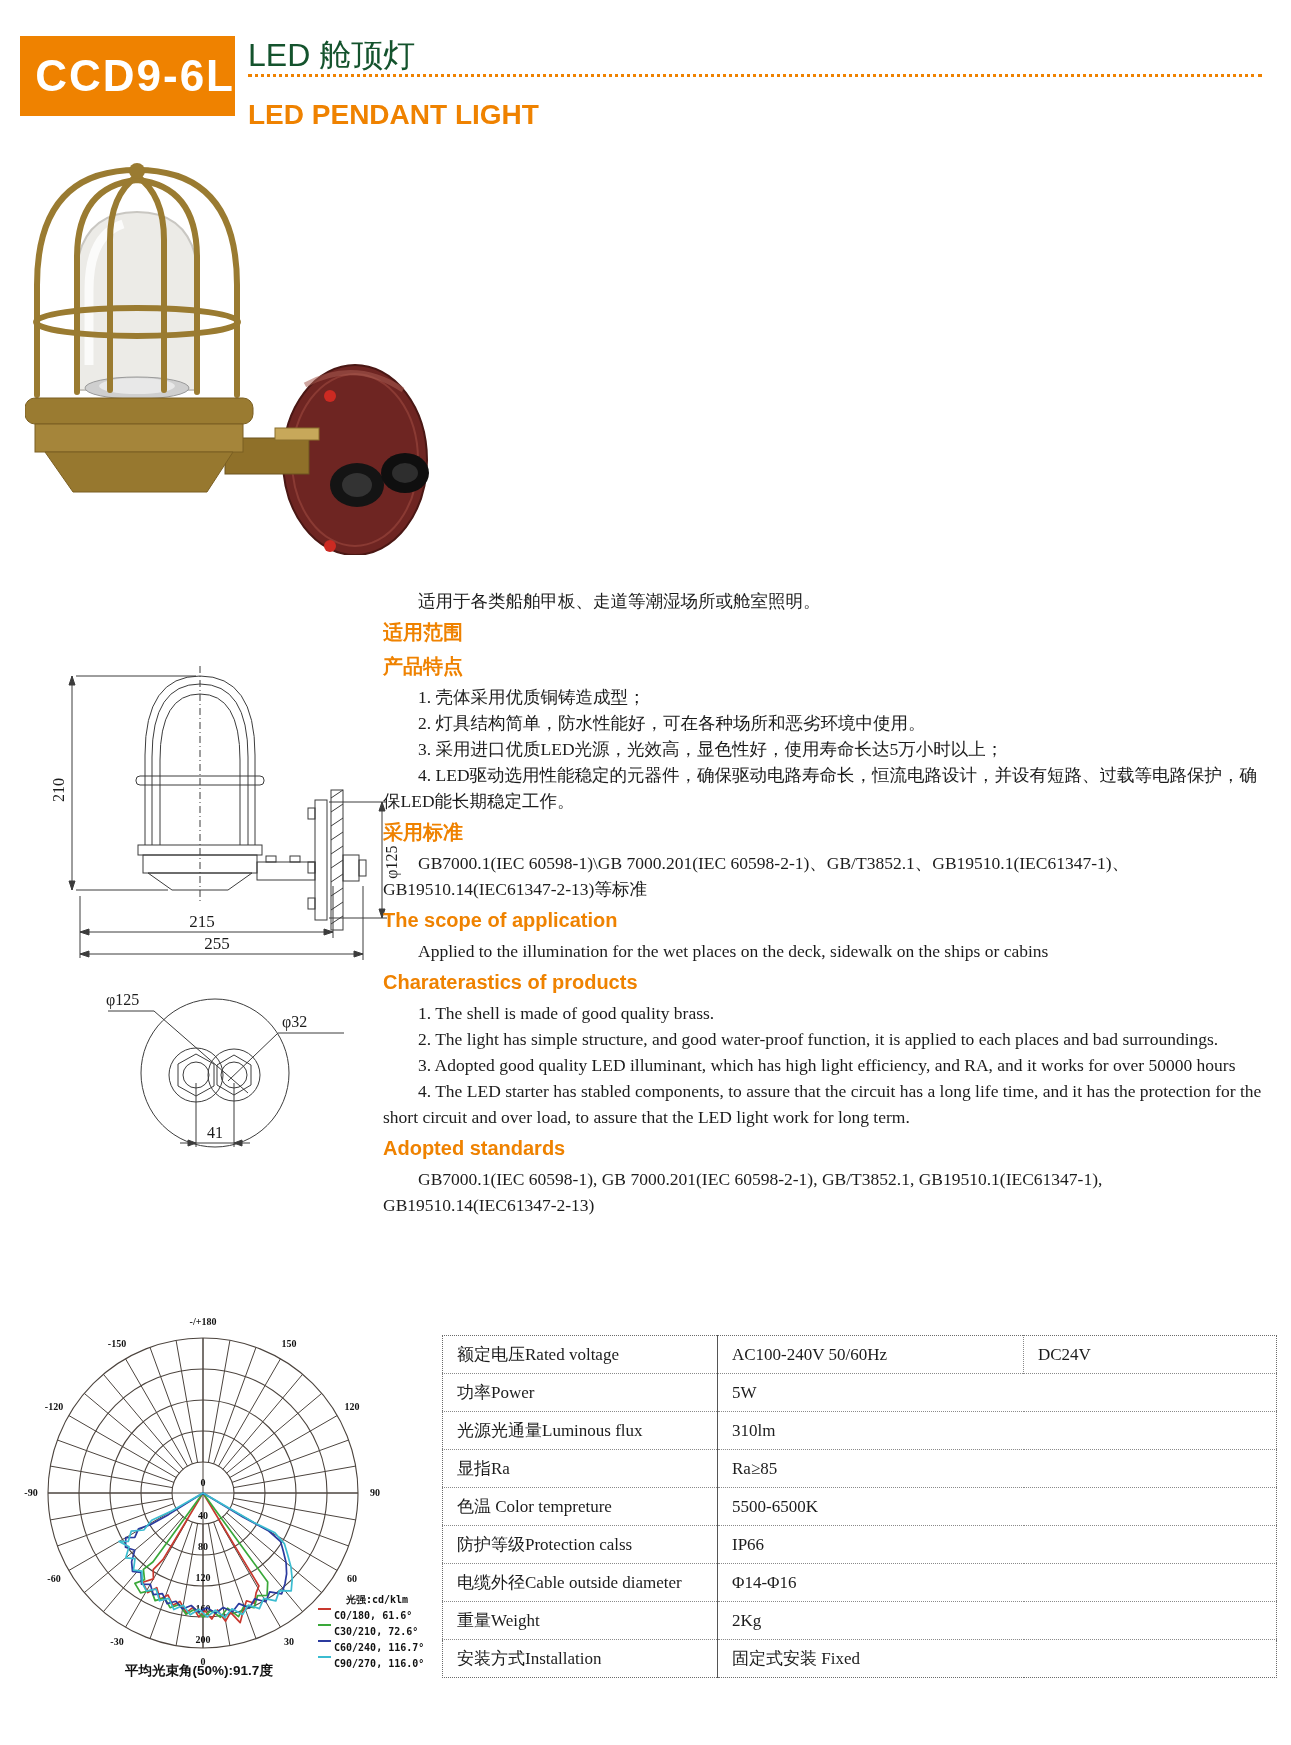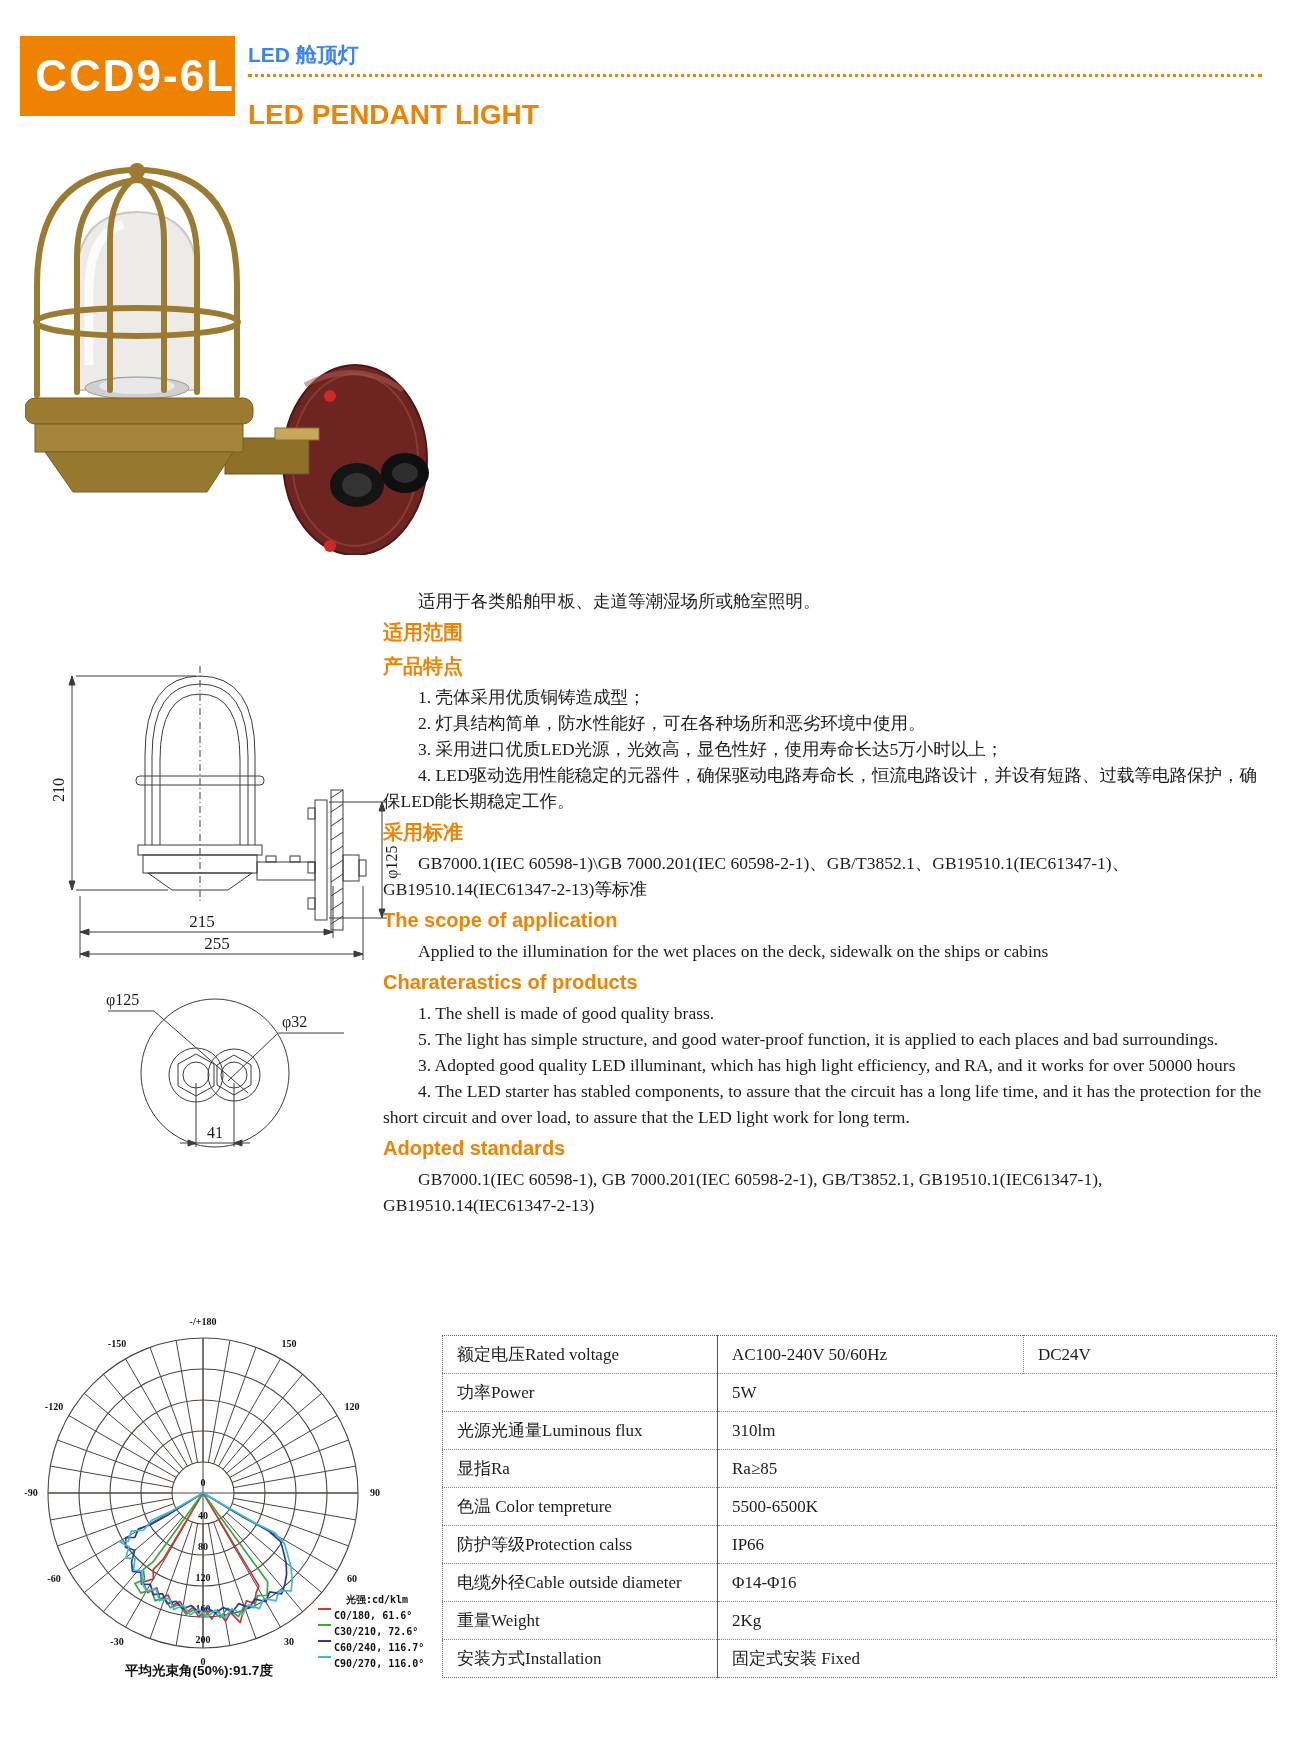--- a/index.html
+++ b/index.html
@@ -3,21 +3,21 @@
 <meta charset="utf-8">
 <style>
   html,body{margin:0;padding:0;background:#888;}
   .page{position:relative;width:1291px;height:1745px;background:#ffffff;margin:0 auto;overflow:hidden;
         font-family:"Liberation Serif",serif;color:#1c1c1c;}
   
   .model-box{position:absolute;left:20px;top:36px;width:215px;height:80px;background:#ef8200;
              display:flex;align-items:center;justify-content:flex-end;}
   .model-box span{font-family:"Liberation Sans",sans-serif;font-weight:bold;font-size:44px;color:#fff;letter-spacing:2px;}
   .hdr-right{position:absolute;left:248px;top:38px;width:1020px;}
-  .title-cn{font-family:"Liberation Sans",sans-serif;font-weight:bold;font-size:21px;color:#3b82f6;line-height:34px;}
+  .title-cn{font-family:"Liberation Sans",sans-serif;font-weight:normal;font-size:32px;color:#14532d;line-height:34px;}
   .hdr-dots{border-bottom:3px dotted #ef8200;margin:2px 0 4px 0;width:1014px;}
   .title-en{font-family:"Liberation Sans",sans-serif;font-weight:bold;font-size:28px;color:#ef8200;line-height:32px;margin-top:22px;}
   
   .textcol{position:absolute;left:383px;top:588px;width:884px;}
   .blk.h{font-family:"Liberation Sans",sans-serif;font-weight:bold;font-size:20px;color:#ef8200;line-height:31px;margin:3px 0 2px 0;}
   .blk.p{font-size:17.5px;line-height:26px;text-indent:2em;}
   
   .spec{position:absolute;left:442px;top:1335px;}
   table.spec-t{border-collapse:collapse;table-layout:fixed;width:834px;border:1px dotted #6b6b6b;}
   table.spec-t td{height:37px;padding:0 6px 0 14px;font-size:17px;vertical-align:middle;border-top:1px dotted #8a8a8a;}
@@ -184,21 +184,21 @@
       <div class="blk p">1. 壳体采用优质铜铸造成型；</div>
       <div class="blk p">2. 灯具结构简单，防水性能好，可在各种场所和恶劣环境中使用。</div>
       <div class="blk p">3. 采用进口优质LED光源，光效高，显色性好，使用寿命长达5万小时以上；</div>
       <div class="blk p">4. LED驱动选用性能稳定的元器件，确保驱动电路寿命长，恒流电路设计，并设有短路、过载等电路保护，确保LED能长期稳定工作。</div>
       <div class="blk h">采用标准</div>
       <div class="blk p">GB7000.1(IEC 60598-1)\GB 7000.201(IEC 60598-2-1)、GB/T3852.1、GB19510.1(IEC61347-1)、GB19510.14(IEC61347-2-13)等标准</div>
       <div class="blk h">The scope of application</div>
       <div class="blk p">Applied to the illumination for the wet places on the deck, sidewalk on the ships or cabins</div>
       <div class="blk h">Charaterastics of products</div>
       <div class="blk p">1. The shell is made of good quality brass.</div>
-      <div class="blk p">5. The light has simple structure, and good water-proof function, it is applied to each places and bad surroundings.</div>
+      <div class="blk p">2. The light has simple structure, and good water-proof function, it is applied to each places and bad surroundings.</div>
       <div class="blk p">3. Adopted good quality LED illuminant, which has high light efficiency, and RA, and it works for over 50000 hours</div>
       <div class="blk p">4. The LED starter has stabled components, to assure that the circuit has a long life time, and it has the protection for the short circuit and over load, to assure that the LED light work for long term.</div>
       <div class="blk h">Adopted standards</div>
       <div class="blk p">GB7000.1(IEC 60598-1), GB 7000.201(IEC 60598-2-1), GB/T3852.1, GB19510.1(IEC61347-1), GB19510.14(IEC61347-2-13)</div>
     </div>
 
   <svg id="polar" style="position:absolute;left:20px;top:1308px;" width="380" height="372" viewBox="0 0 380 372">
       <circle cx="183" cy="185" r="31" fill="none" stroke="#4c443e" stroke-width="1.1"></circle>
       <circle cx="183" cy="185" r="62" fill="none" stroke="#4c443e" stroke-width="1.1"></circle>
       <circle cx="183" cy="185" r="93" fill="none" stroke="#4c443e" stroke-width="1.1"></circle>

